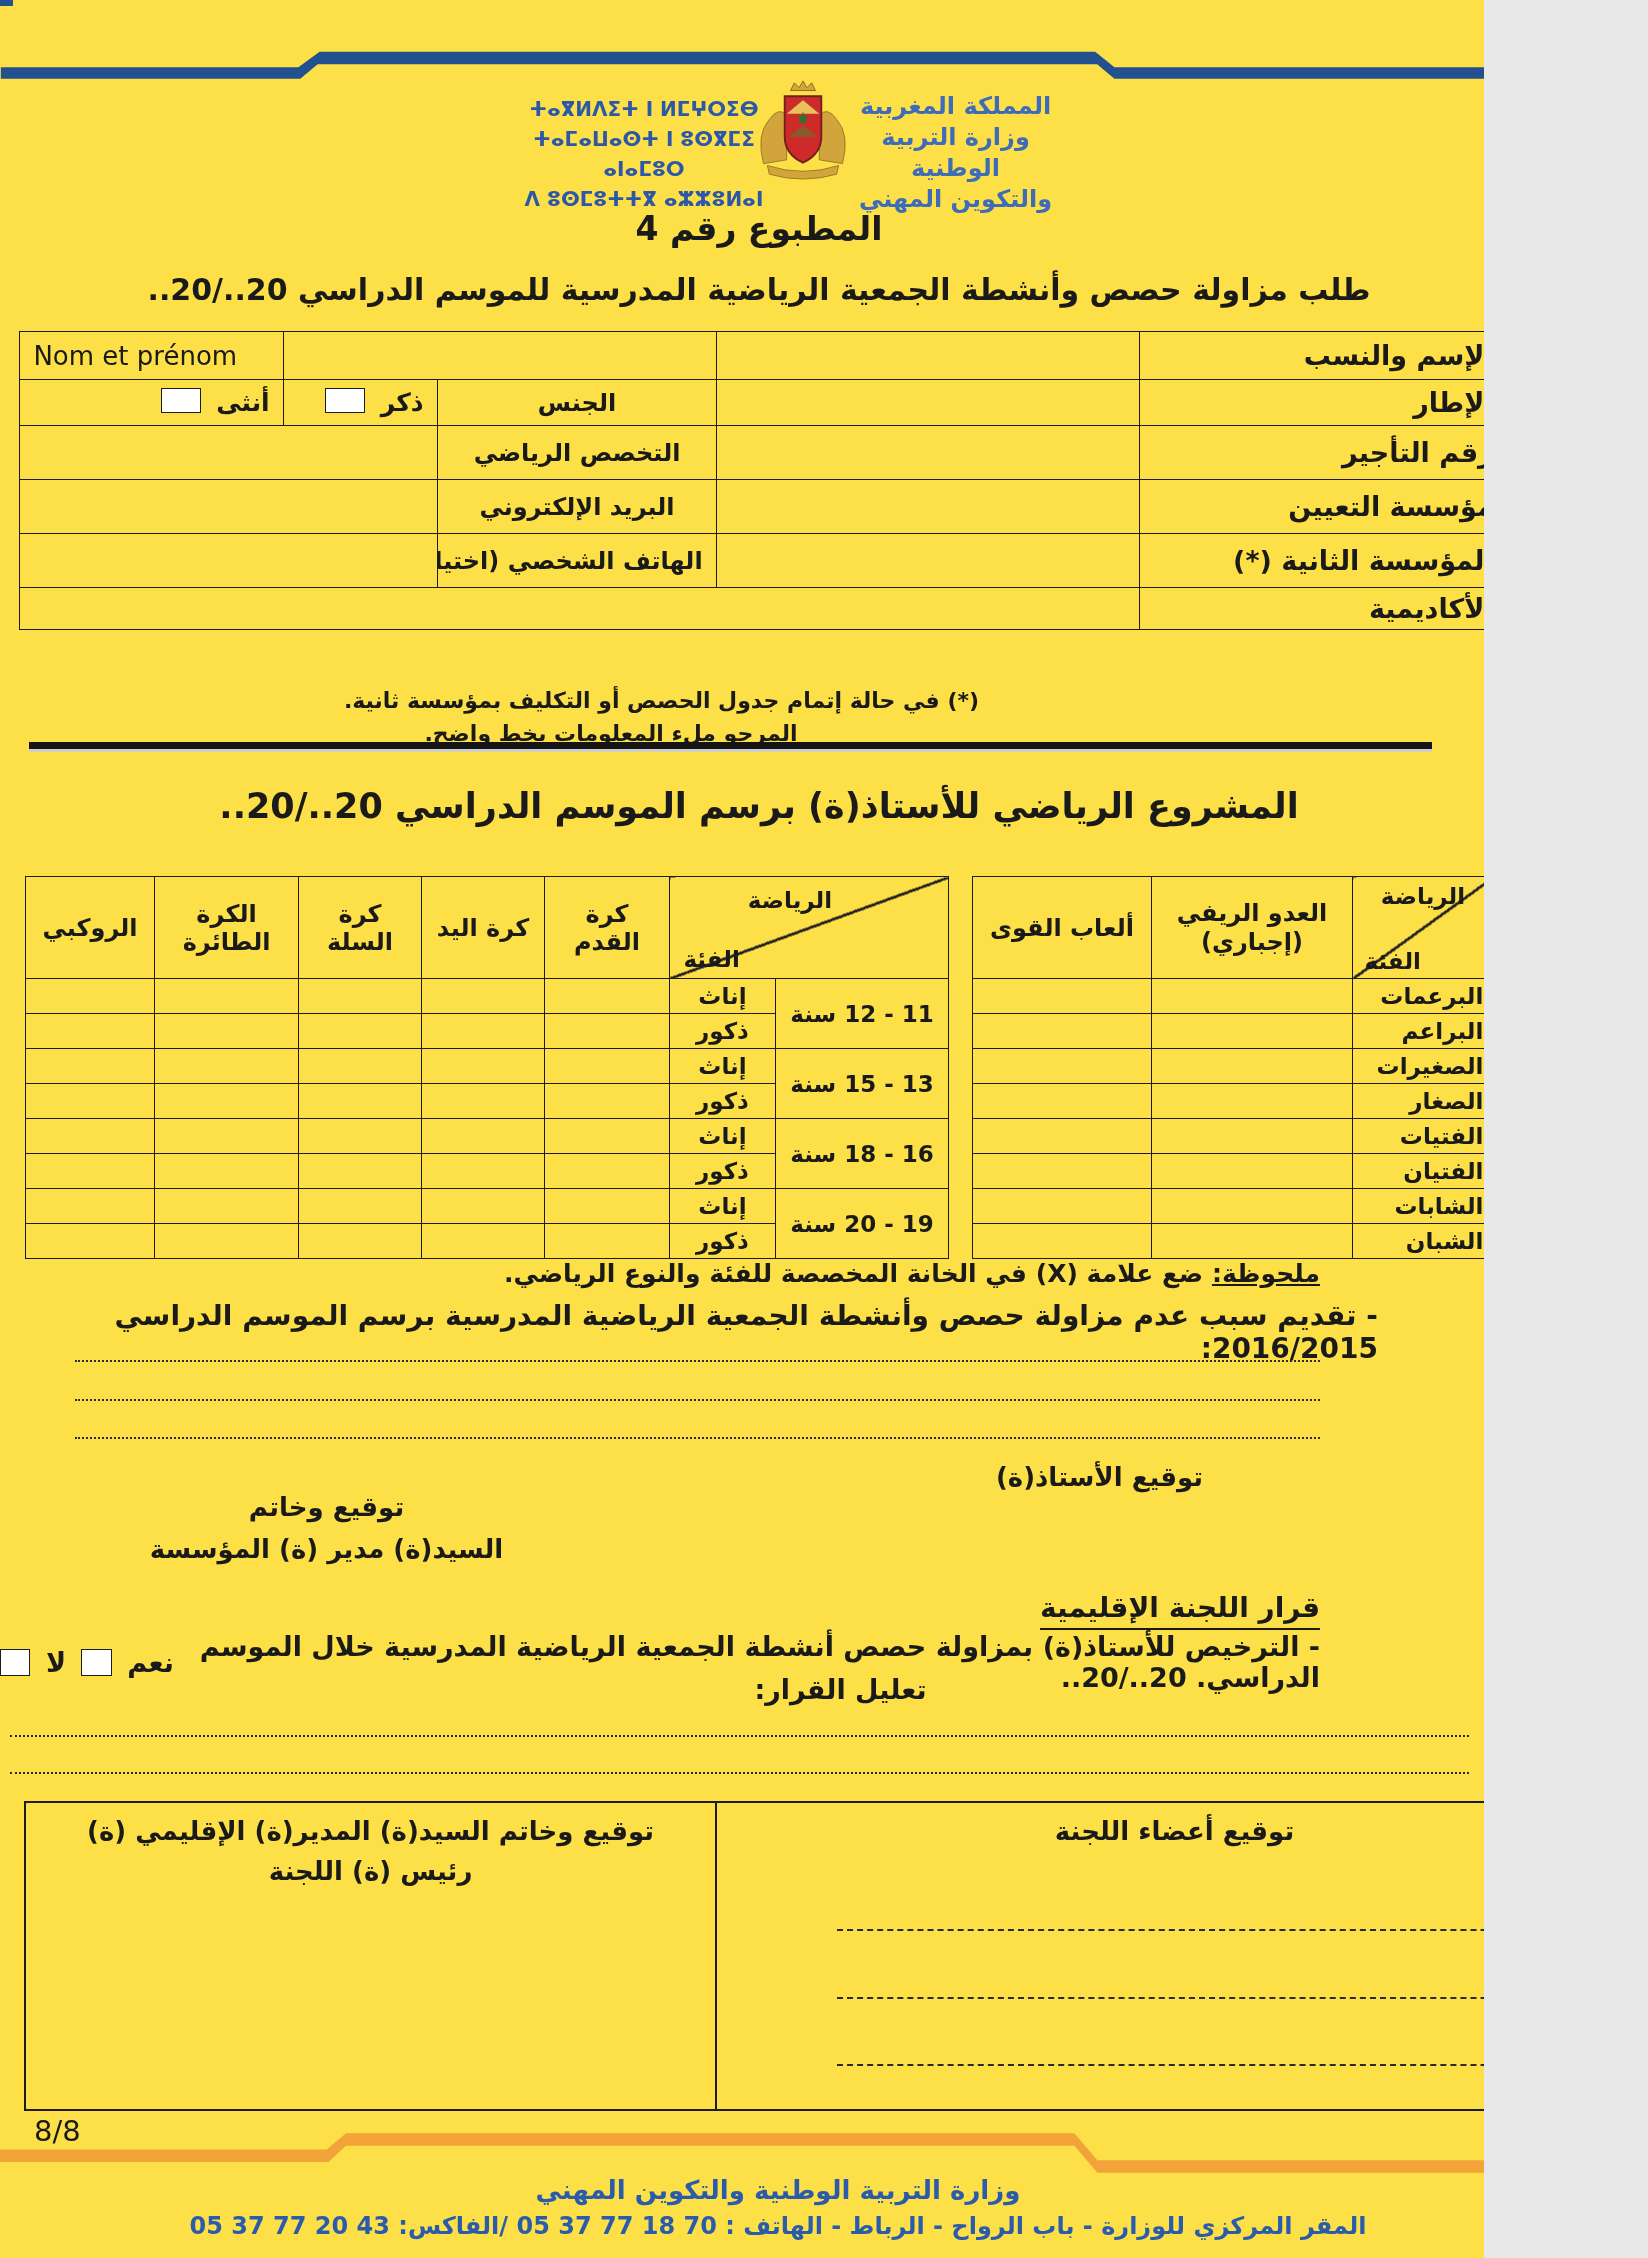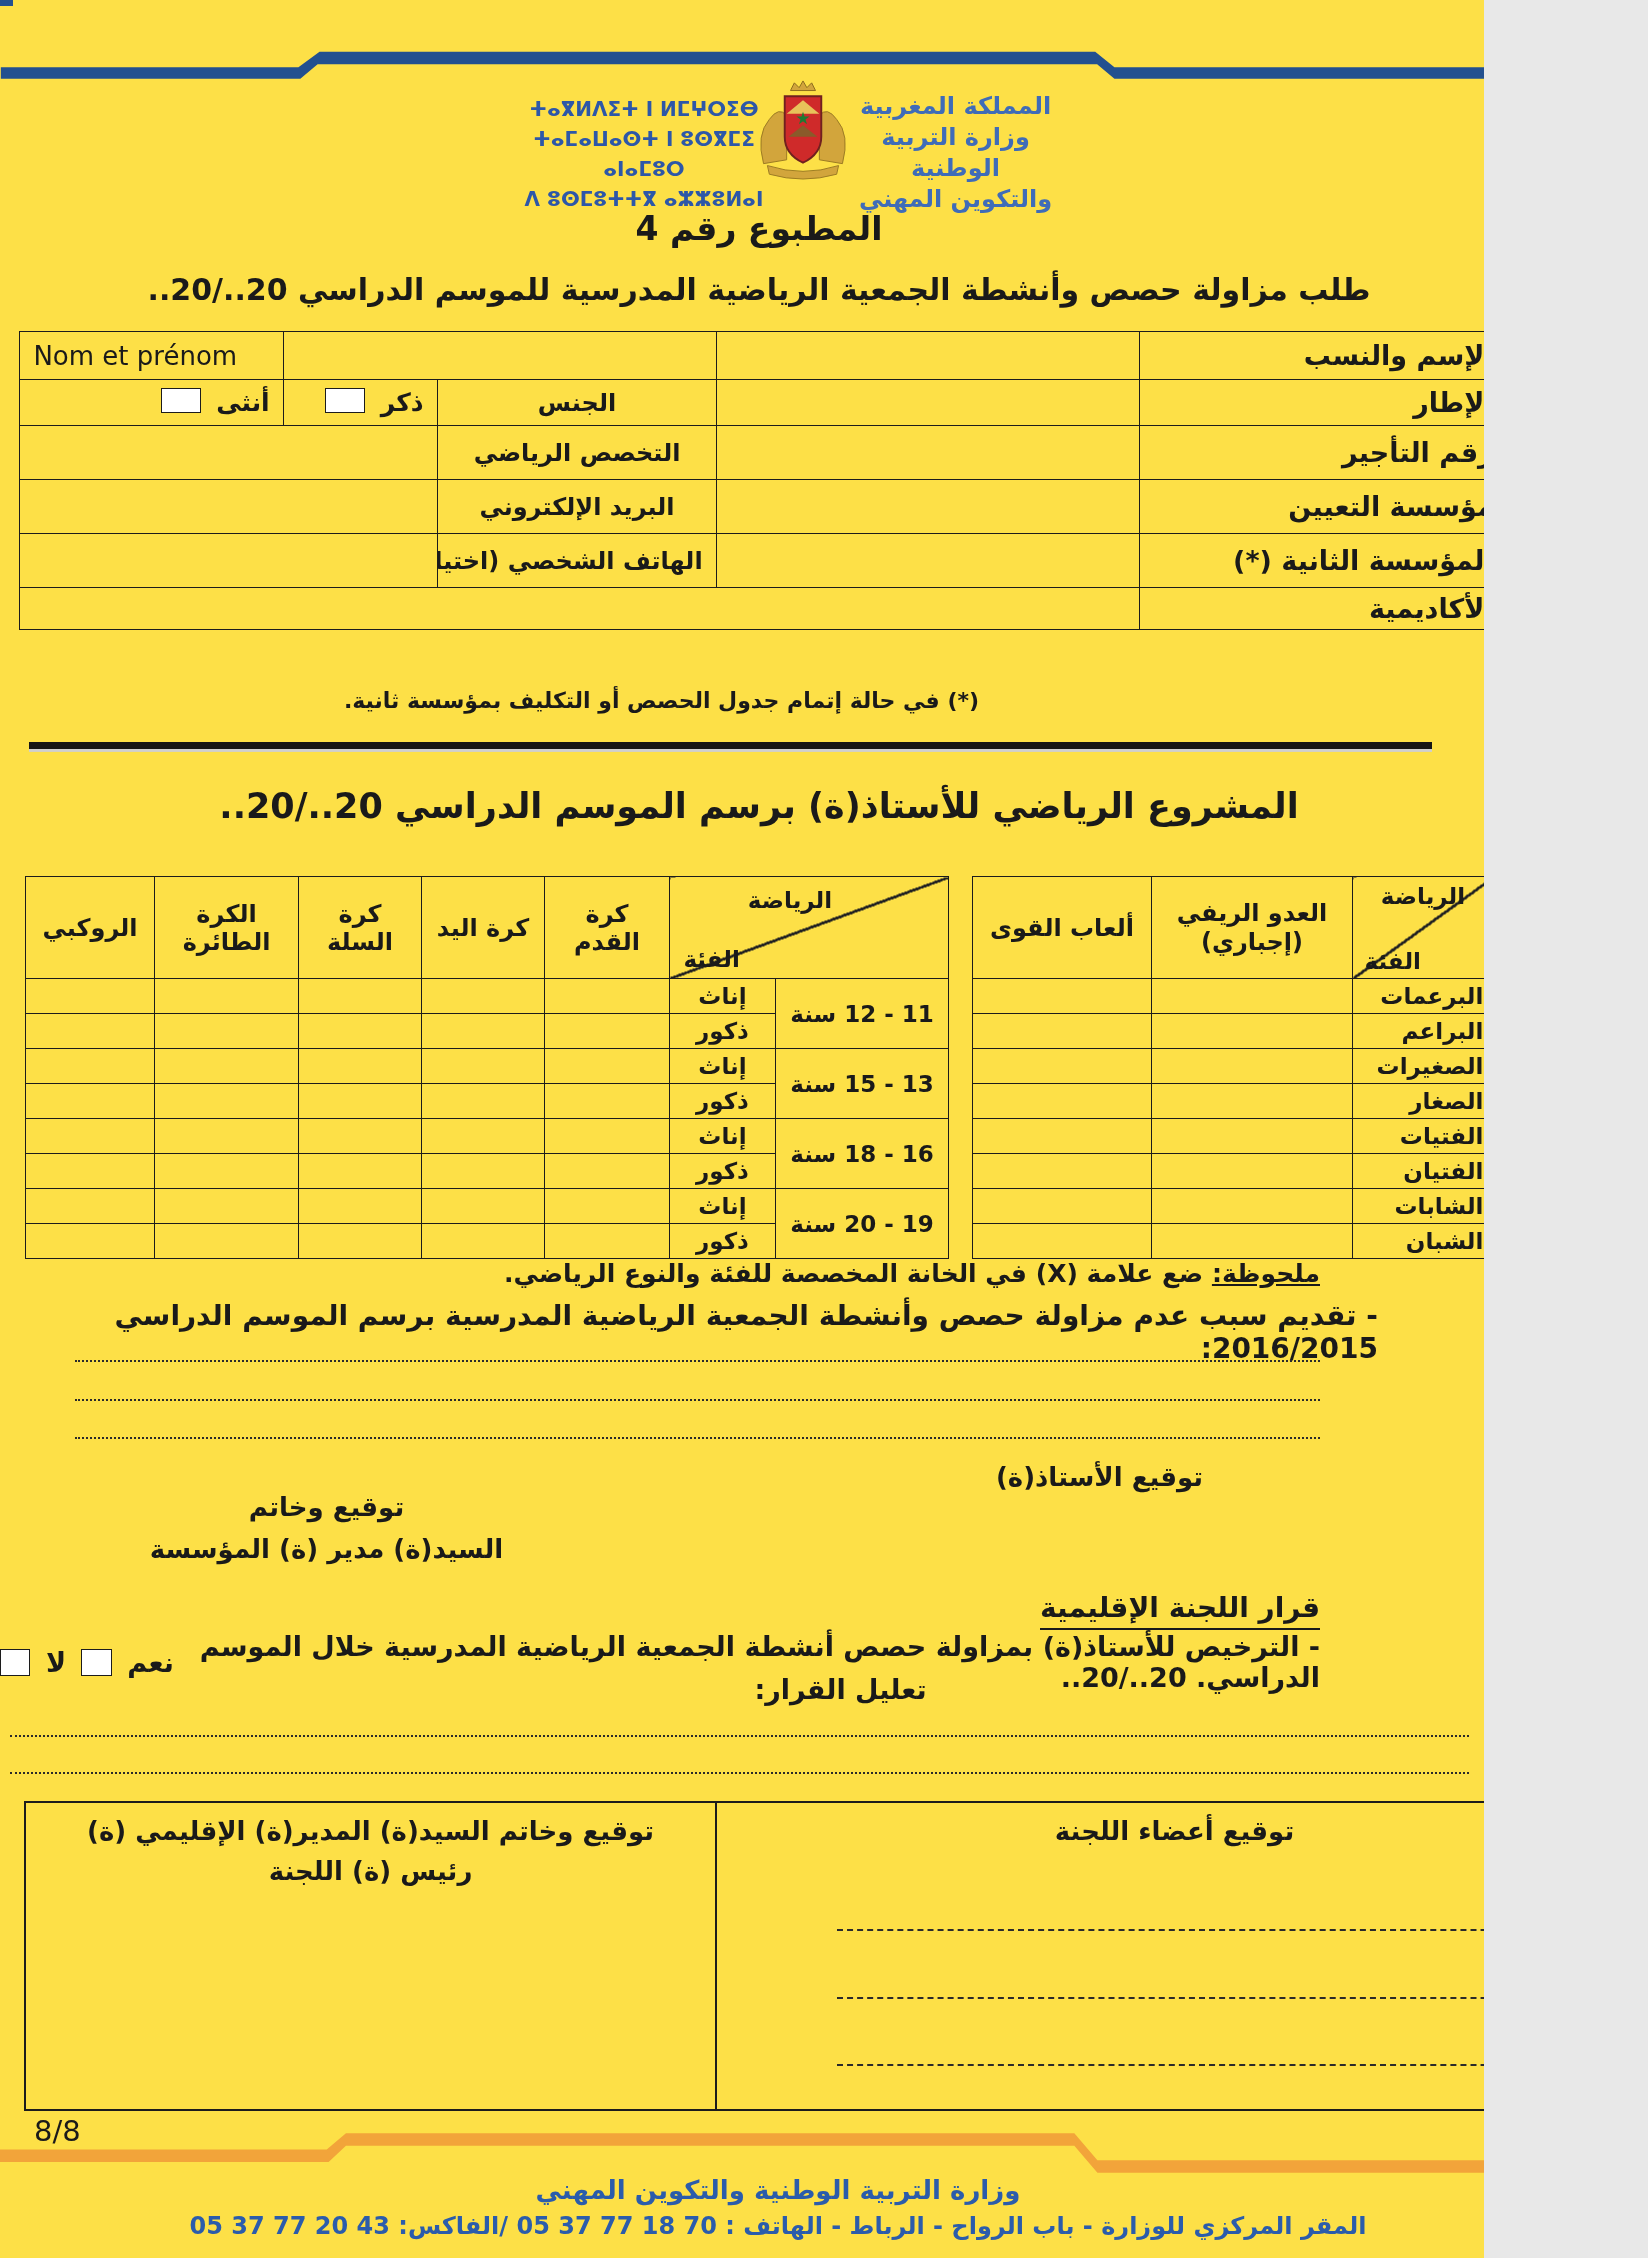--- a/index.html
+++ b/index.html
@@ -158,20 +158,21 @@
     </tr>
     <tr class="h44">
       <td class="lab">الأكاديمية</td>
       <td colspan="4"></td>
     </tr>
   </tbody>
     </table>
 
   <div class="abs fnote" style="right:505px;top:684px;">
     <div>(*) في حالة إتمام جدول الحصص أو التكليف بمؤسسة ثانية.</div>
+    <div style="margin-right:101px;">المرجو ملء المعلومات بخط واضح.</div>
   </div>
 
   <div class="sep" style="left:29px;top:742px;width:1403px;height:6.7px;box-shadow:0 2.9px 0 #cfcfcf;"></div>
 
   <div class="cx t-sect" style="top:786px;">المشروع الرياضي للأستاذ(ة) برسم الموسم الدراسي 20../20..</div>
 
   <div class="abs sports" dir="rtl" style="left:24px;top:876px;width:1470px;">
 
     <table class="sp-t" dir="rtl" style="width:521px;">
       <colgroup>

